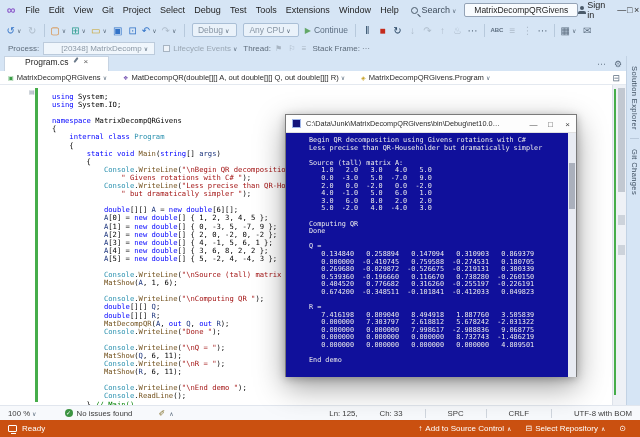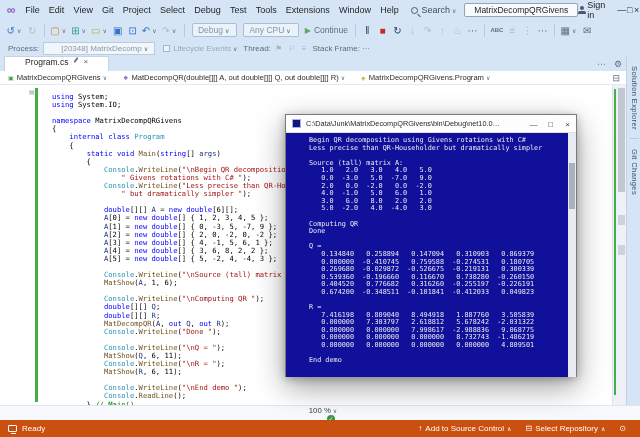--- a/index.html
+++ b/index.html
@@ -70,21 +70,21 @@
   .vscroll .green { position:absolute; left:1px; top:4px; width:2px; height:306px; background:#46ad4a; }
   .vscroll .thumb { position:absolute; left:5px; top:3px; width:7px; height:104px; background:#c2c8d1; }
   .vscroll .mark { position:absolute; left:5px; width:7px; height:10px; background:#cdd3db; }
 
   
   .rightstrip { position:absolute; left:626px; top:56px; width:14px; height:364px; background:#d6e5f5; border-left:1px solid #c2d2e4; }
   .vtab { writing-mode:vertical-rl; font-size:7.5px; color:#3e4f61; padding:10px 0 8px 0; margin-left:3px; letter-spacing:0.4px; }
   .vtab + .vtab { border-top:1px solid #b9c9db; }
 
   
-  .edbottom { position:absolute; left:0; top:405px; width:640px; height:15px; background:#f7f9fc; border-top:1px solid #e1e6ee; display:flex; align-items:center; font-size:7.8px; color:#3c3c3c;flex-direction:column; }
+  .edbottom { position:absolute; left:0; top:405px; width:640px; height:15px; background:#f7f9fc; border-top:1px solid #e1e6ee; display:flex; align-items:center; font-size:7.8px; color:#3c3c3c; }
   .zoom-box { display:inline-flex; align-items:center; margin-left:8px; }
   .okdot { width:8px; height:8px; border-radius:50%; background:#3d9442; color:#fff; font-size:6px; line-height:8px; text-align:center; display:inline-block; margin:0 4px 0 26px; }
   .cleanup { color:#8a7a3a; margin-left:26px; font-size:8px; }
   .edbottom .spacer { flex:1; }
   .edb-right { display:flex; align-items:flex-start; gap:22px; margin-right:8px; }
   .edb-sep { width:1px; height:9px; background:#d0d6de; }
 
   
   .statusbar { position:absolute; left:0; top:420px; width:640px; height:17px; background:#ca5010; color:#fff; display:flex; align-items:center; font-size:8px; }
   .mon { width:9px; height:7px; border:1px solid #fff; border-radius:1px; position:relative; margin:0 5px 0 8px; }

